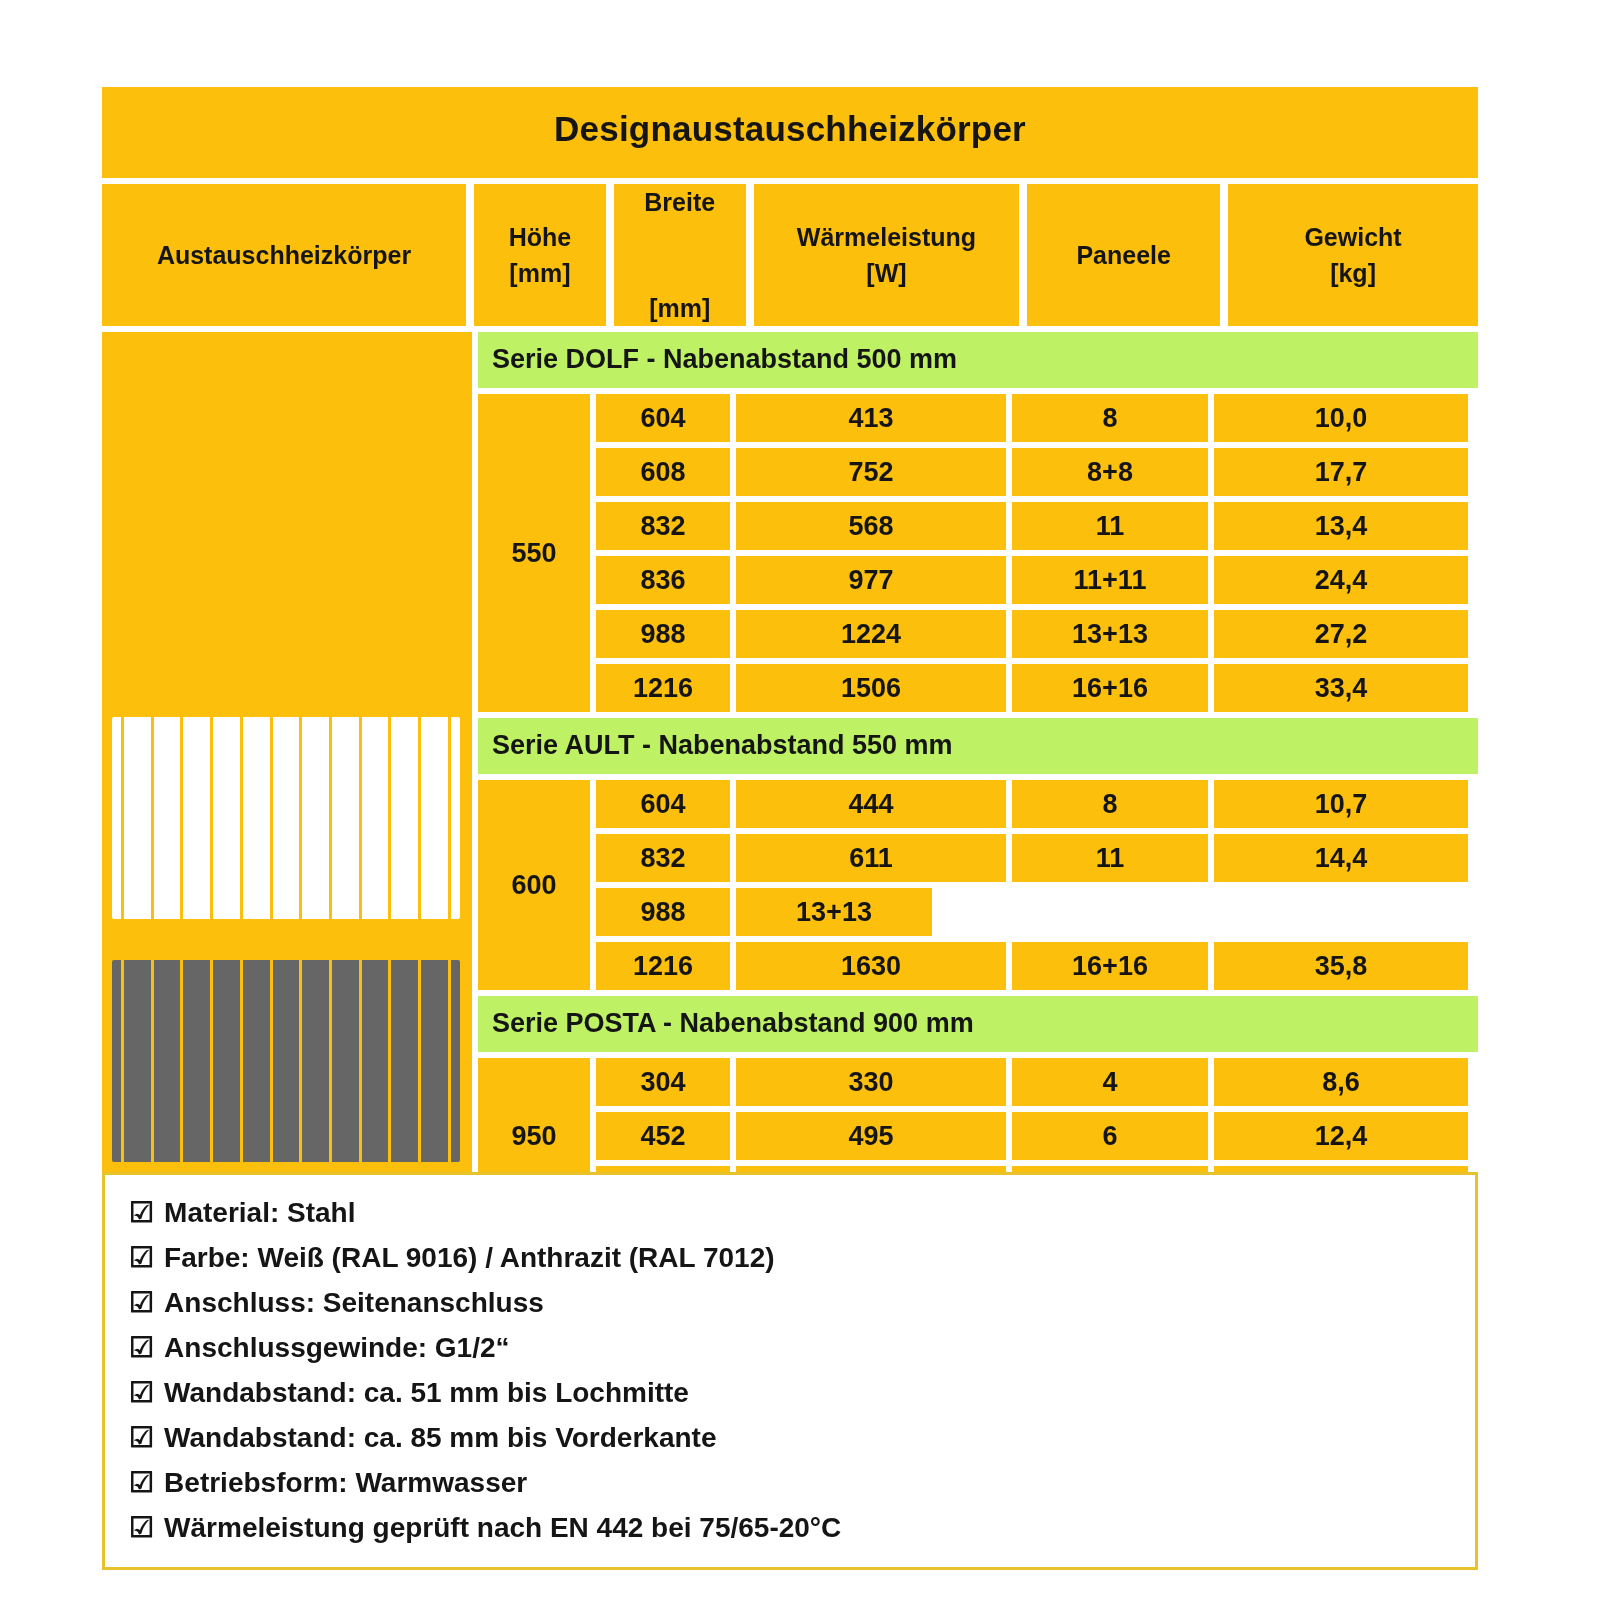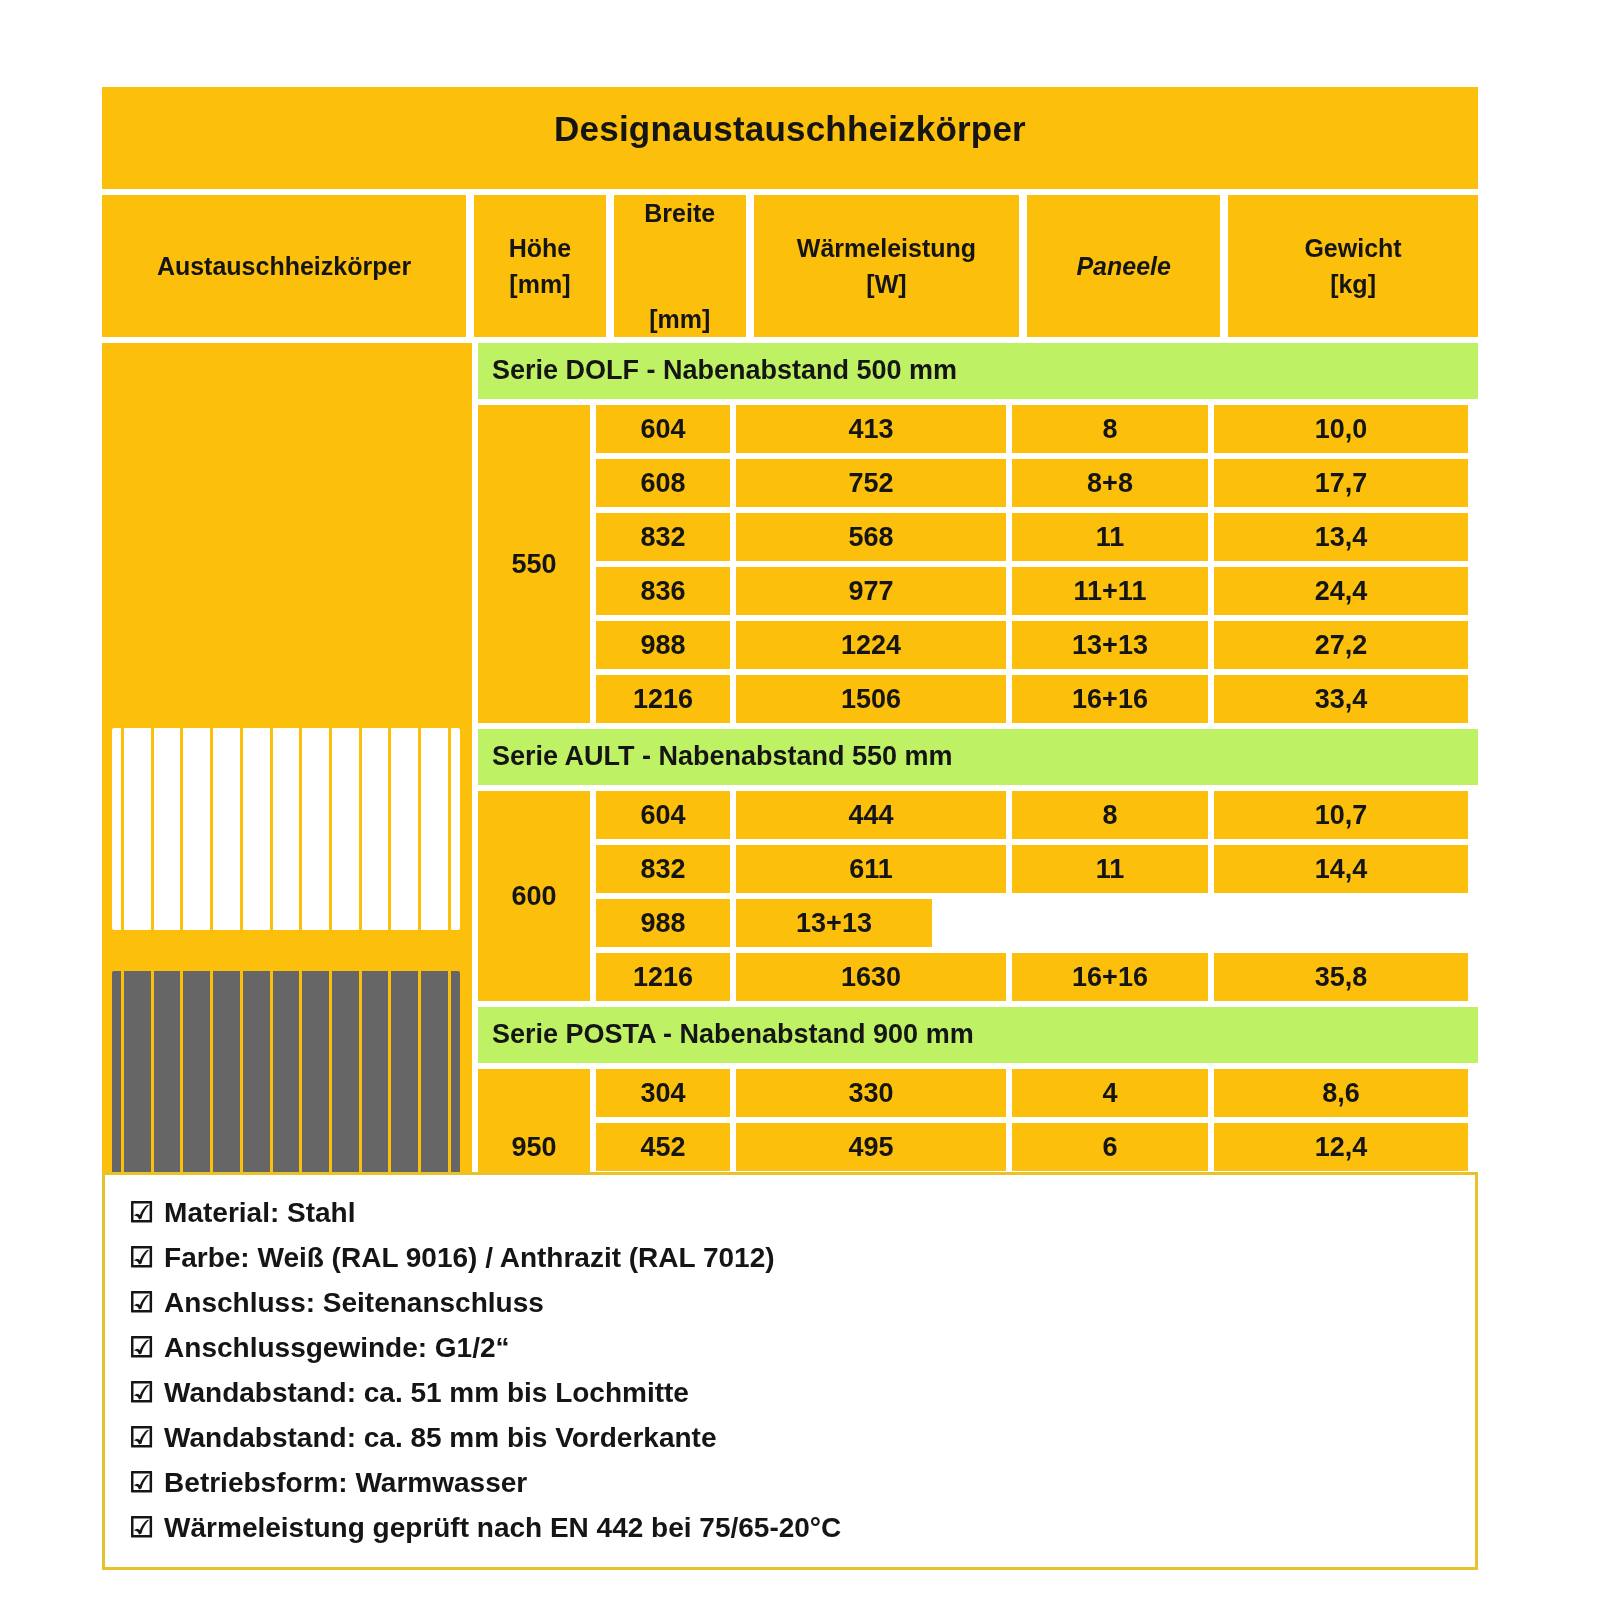--- a/index.html
+++ b/index.html
@@ -25,21 +25,21 @@
     flex-direction: column;
     gap: 6px;
   }
 
   .title-bar {
     background: #FBBF0C;
     color: #151515;
     text-align: center;
     font-size: 35px;
     font-weight: bold;
-    padding: 22px 0 40px 0;
+    padding: 22px 0 29px 0;
     letter-spacing: .2px;
   }
 
   .head-row {
     display: flex;
     gap: 8px;
     height: 142px;
   }
   .head-cell {
     background: #FBBF0C;
@@ -52,21 +52,21 @@
     justify-content: center;
     text-align: center;
     line-height: 1.45;
   }
 
   
   .c-img   { width: 370px; }
   .c-hoehe { width: 134px; }
   .c-breit { width: 134px; justify-content: space-between; }
   .c-waerm { width: 270px; }
-  .c-pan   { width: 196px; font-style: italic; }
+  .c-pan   { width: 196px; }
   .c-gew   { width: 254px; }
 
   
   .body-row {
     display: flex;
     gap: 6px;
   }
   .img-col {
     width: 370px;
     background: #FBBF0C;

